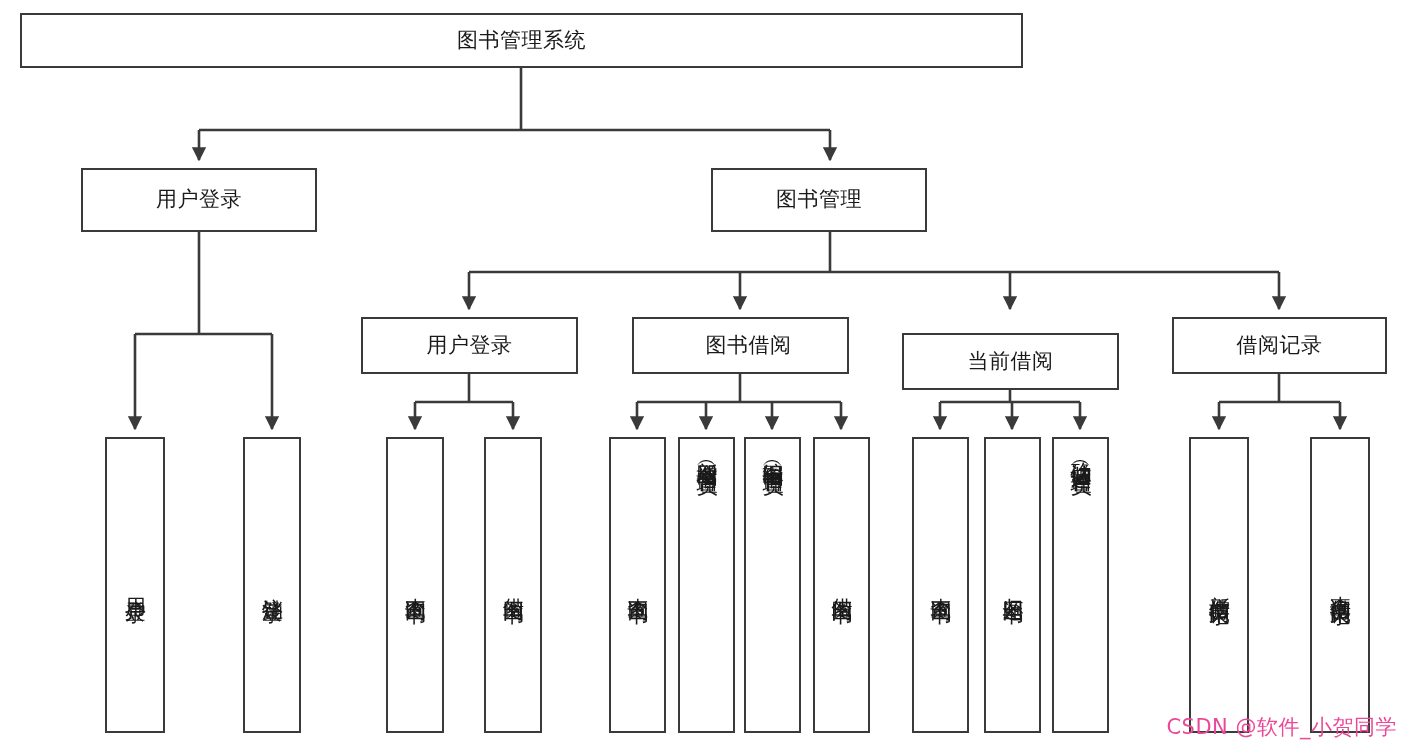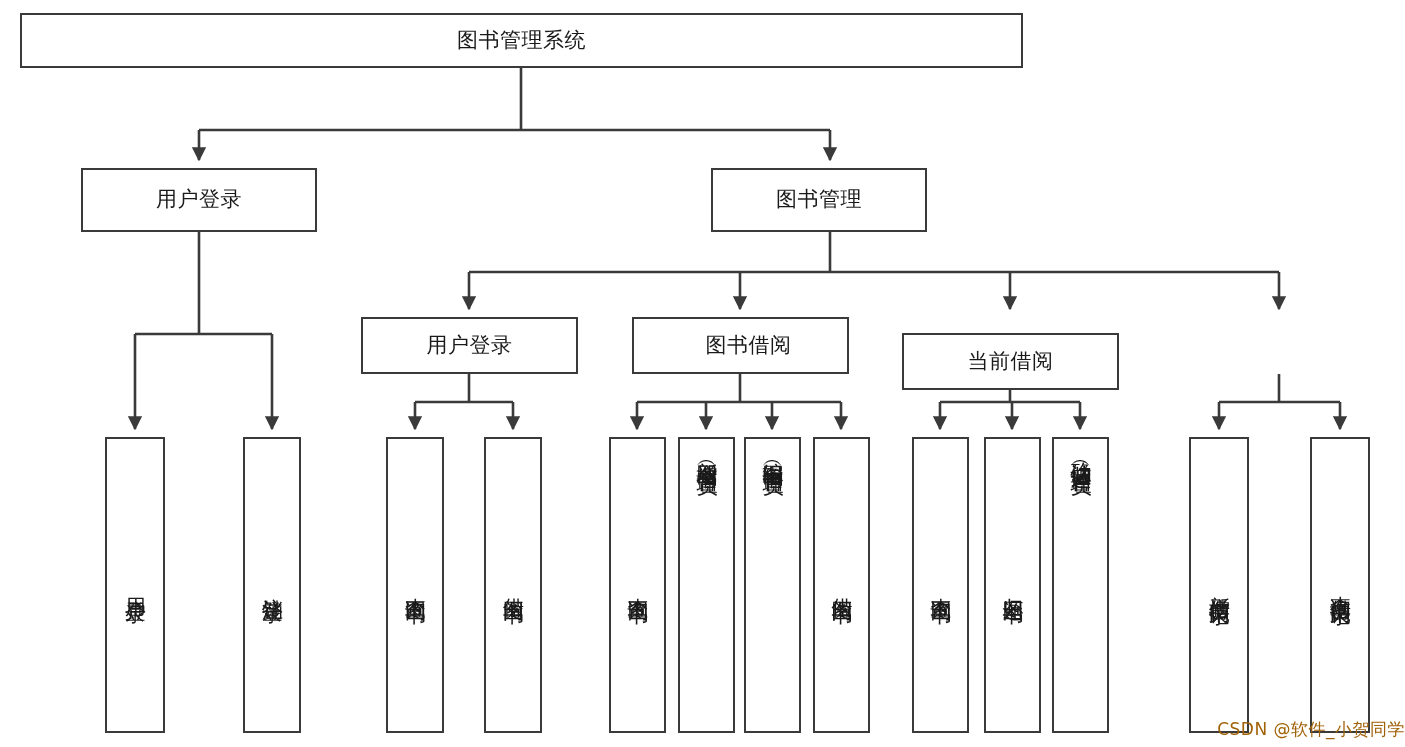--- a/index.html
+++ b/index.html
@@ -59,24 +59,24 @@
     line-height: 1.18;
     letter-spacing: 2px;
     margin: 0 auto;
   }
   .node.vertical.centered {
     align-items: center;
     padding-top: 0;
   }
   #watermark {
     position: absolute;
-    right: 0;
+    right: 8px;
     bottom: 6px;
-    font-size: 17px;
-    color: #a16207;
+    font-size: 21px;
+    color: #ec4899;
     letter-spacing: 0.5px;
     white-space: nowrap;
     font-family: "DejaVu Sans", "Liberation Sans", sans-serif;
   }
 </style>
 </head>
 <body>
 
 <div id="diagram-root">
 
@@ -143,20 +143,23 @@
 
   <div class="node horizontal" id="node-l3-0" style="left: 361px; top: 317px; width: 217px; height: 57px;">
     <span class="label">用户登录</span>
   </div>
   <div class="node horizontal" id="node-l3-1" style="left: 632px; top: 317px; width: 217px; height: 57px; padding-left: 16px;">
     <span class="label">图书借阅</span>
   </div>
   <div class="node horizontal" id="node-l3-2" style="left: 902px; top: 317px; width: 217px; height: 57px; margin-top: 16px;">
     <span class="label">当前借阅</span>
   </div>
+  <div class="node horizontal" id="node-l3-3" style="left: 1172px; top: 317px; width: 215px; height: 57px;">
+    <span class="label">借阅记录</span>
+  </div>
 
   <div class="node vertical centered" id="node-leaf-0" style="left: 105px; top: 437px; width: 60px; height: 296px;">
     <span class="label">用户登录</span>
   </div>
   <div class="node vertical centered" id="node-leaf-1" style="left: 243px; top: 437px; width: 58px; height: 296px;">
     <span class="label">注销登录</span>
   </div>
   <div class="node vertical centered" id="node-leaf-2" style="left: 386px; top: 437px; width: 58px; height: 296px;">
     <span class="label">查询图书</span>
   </div>

